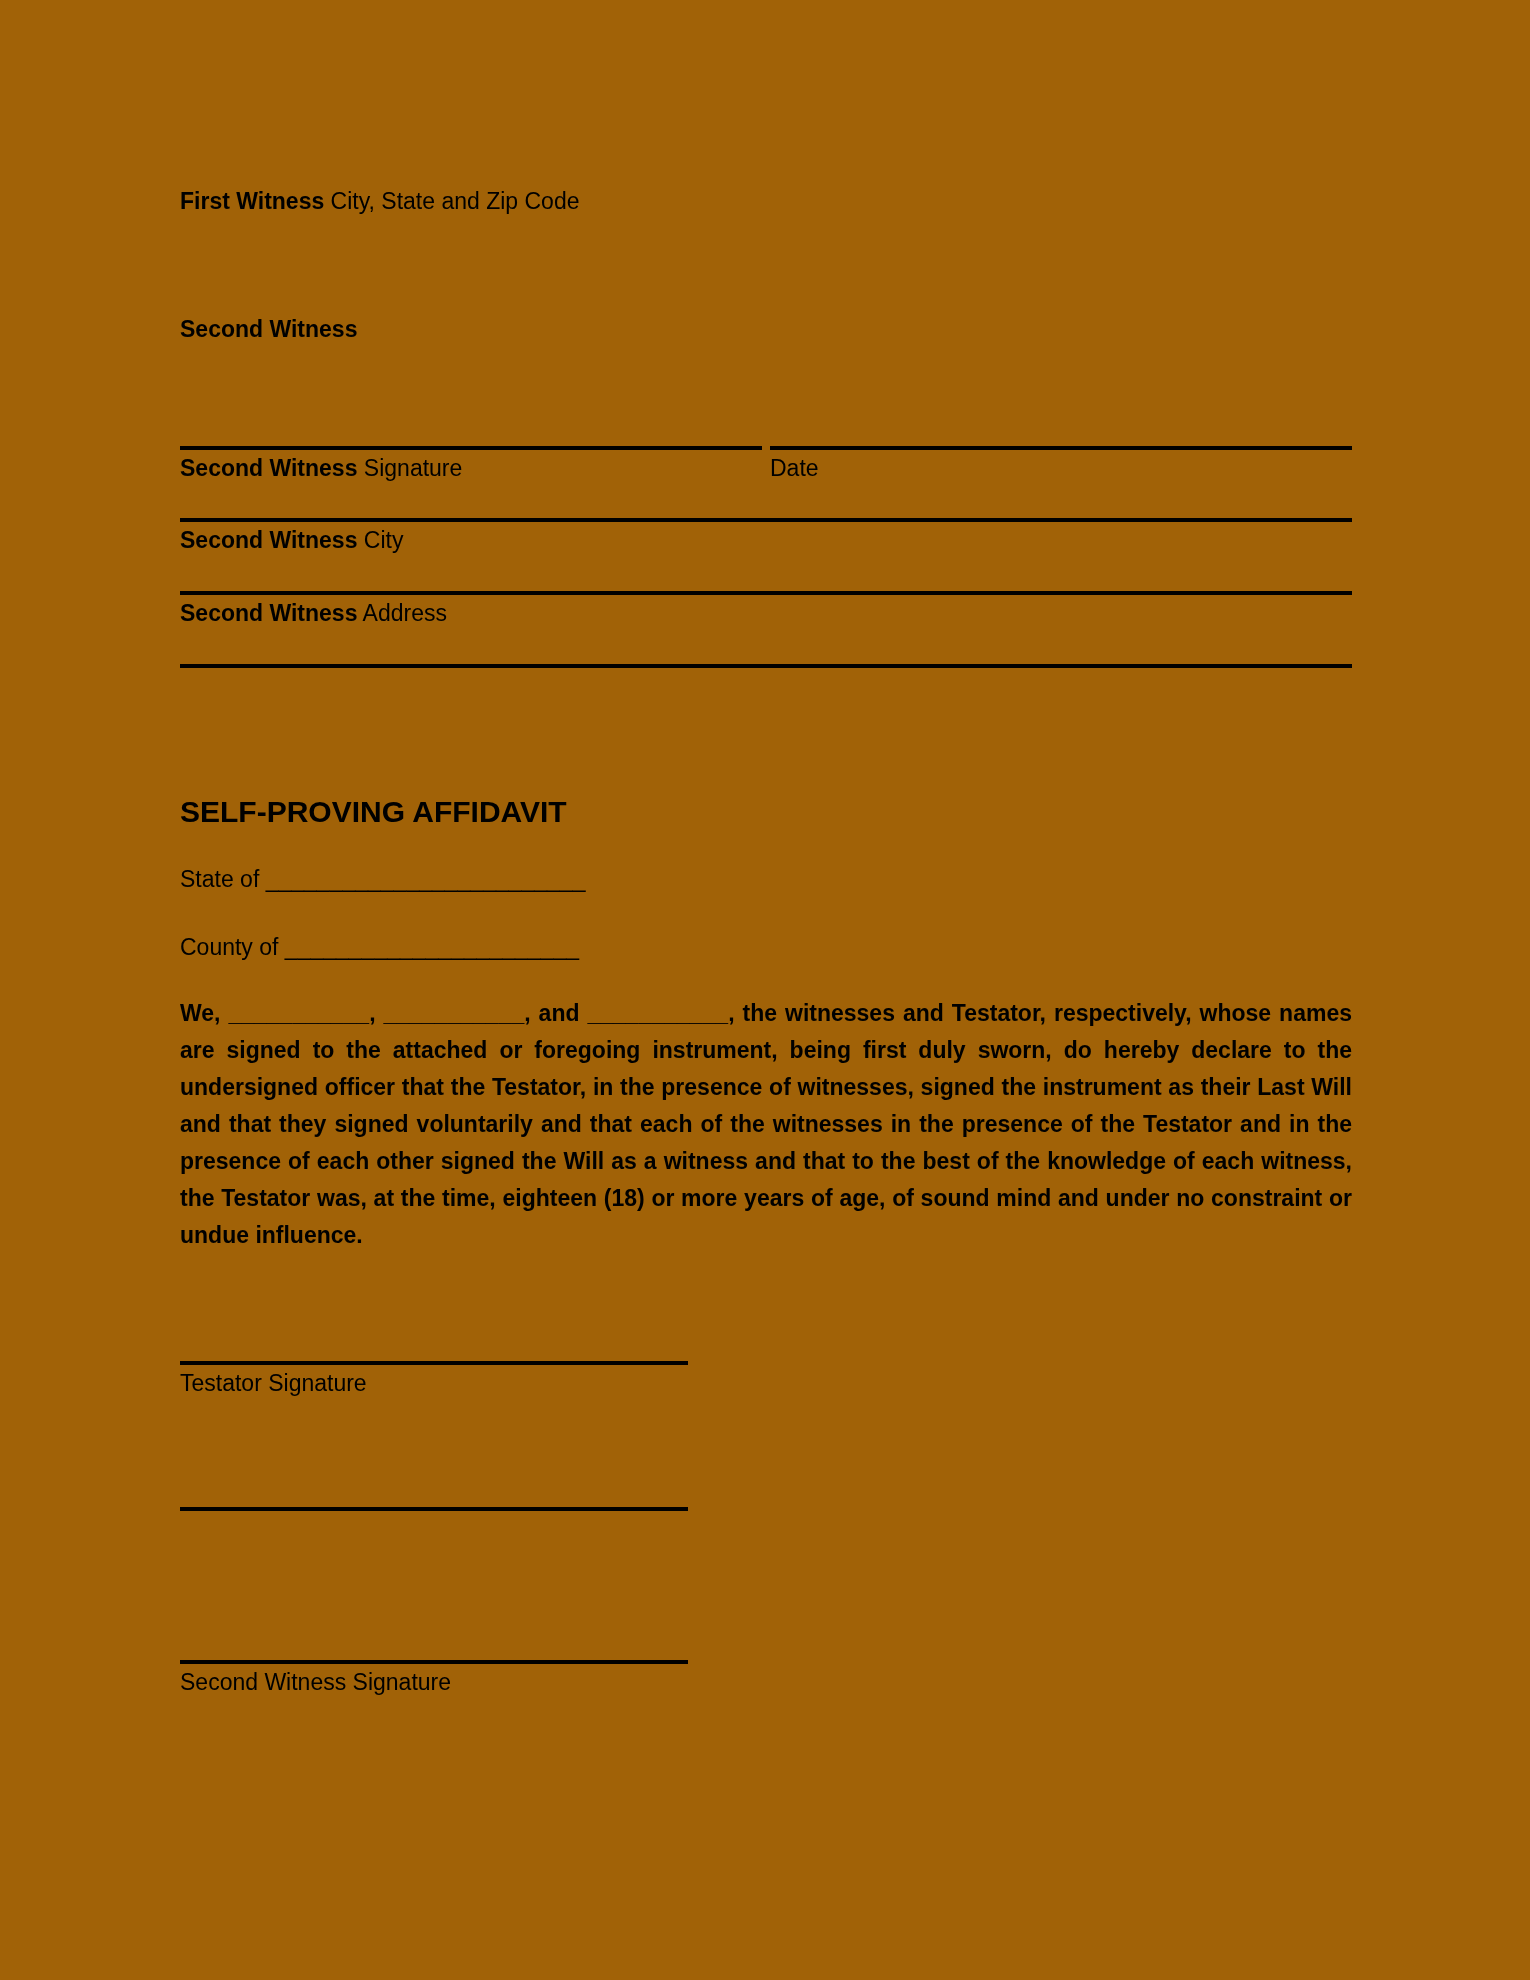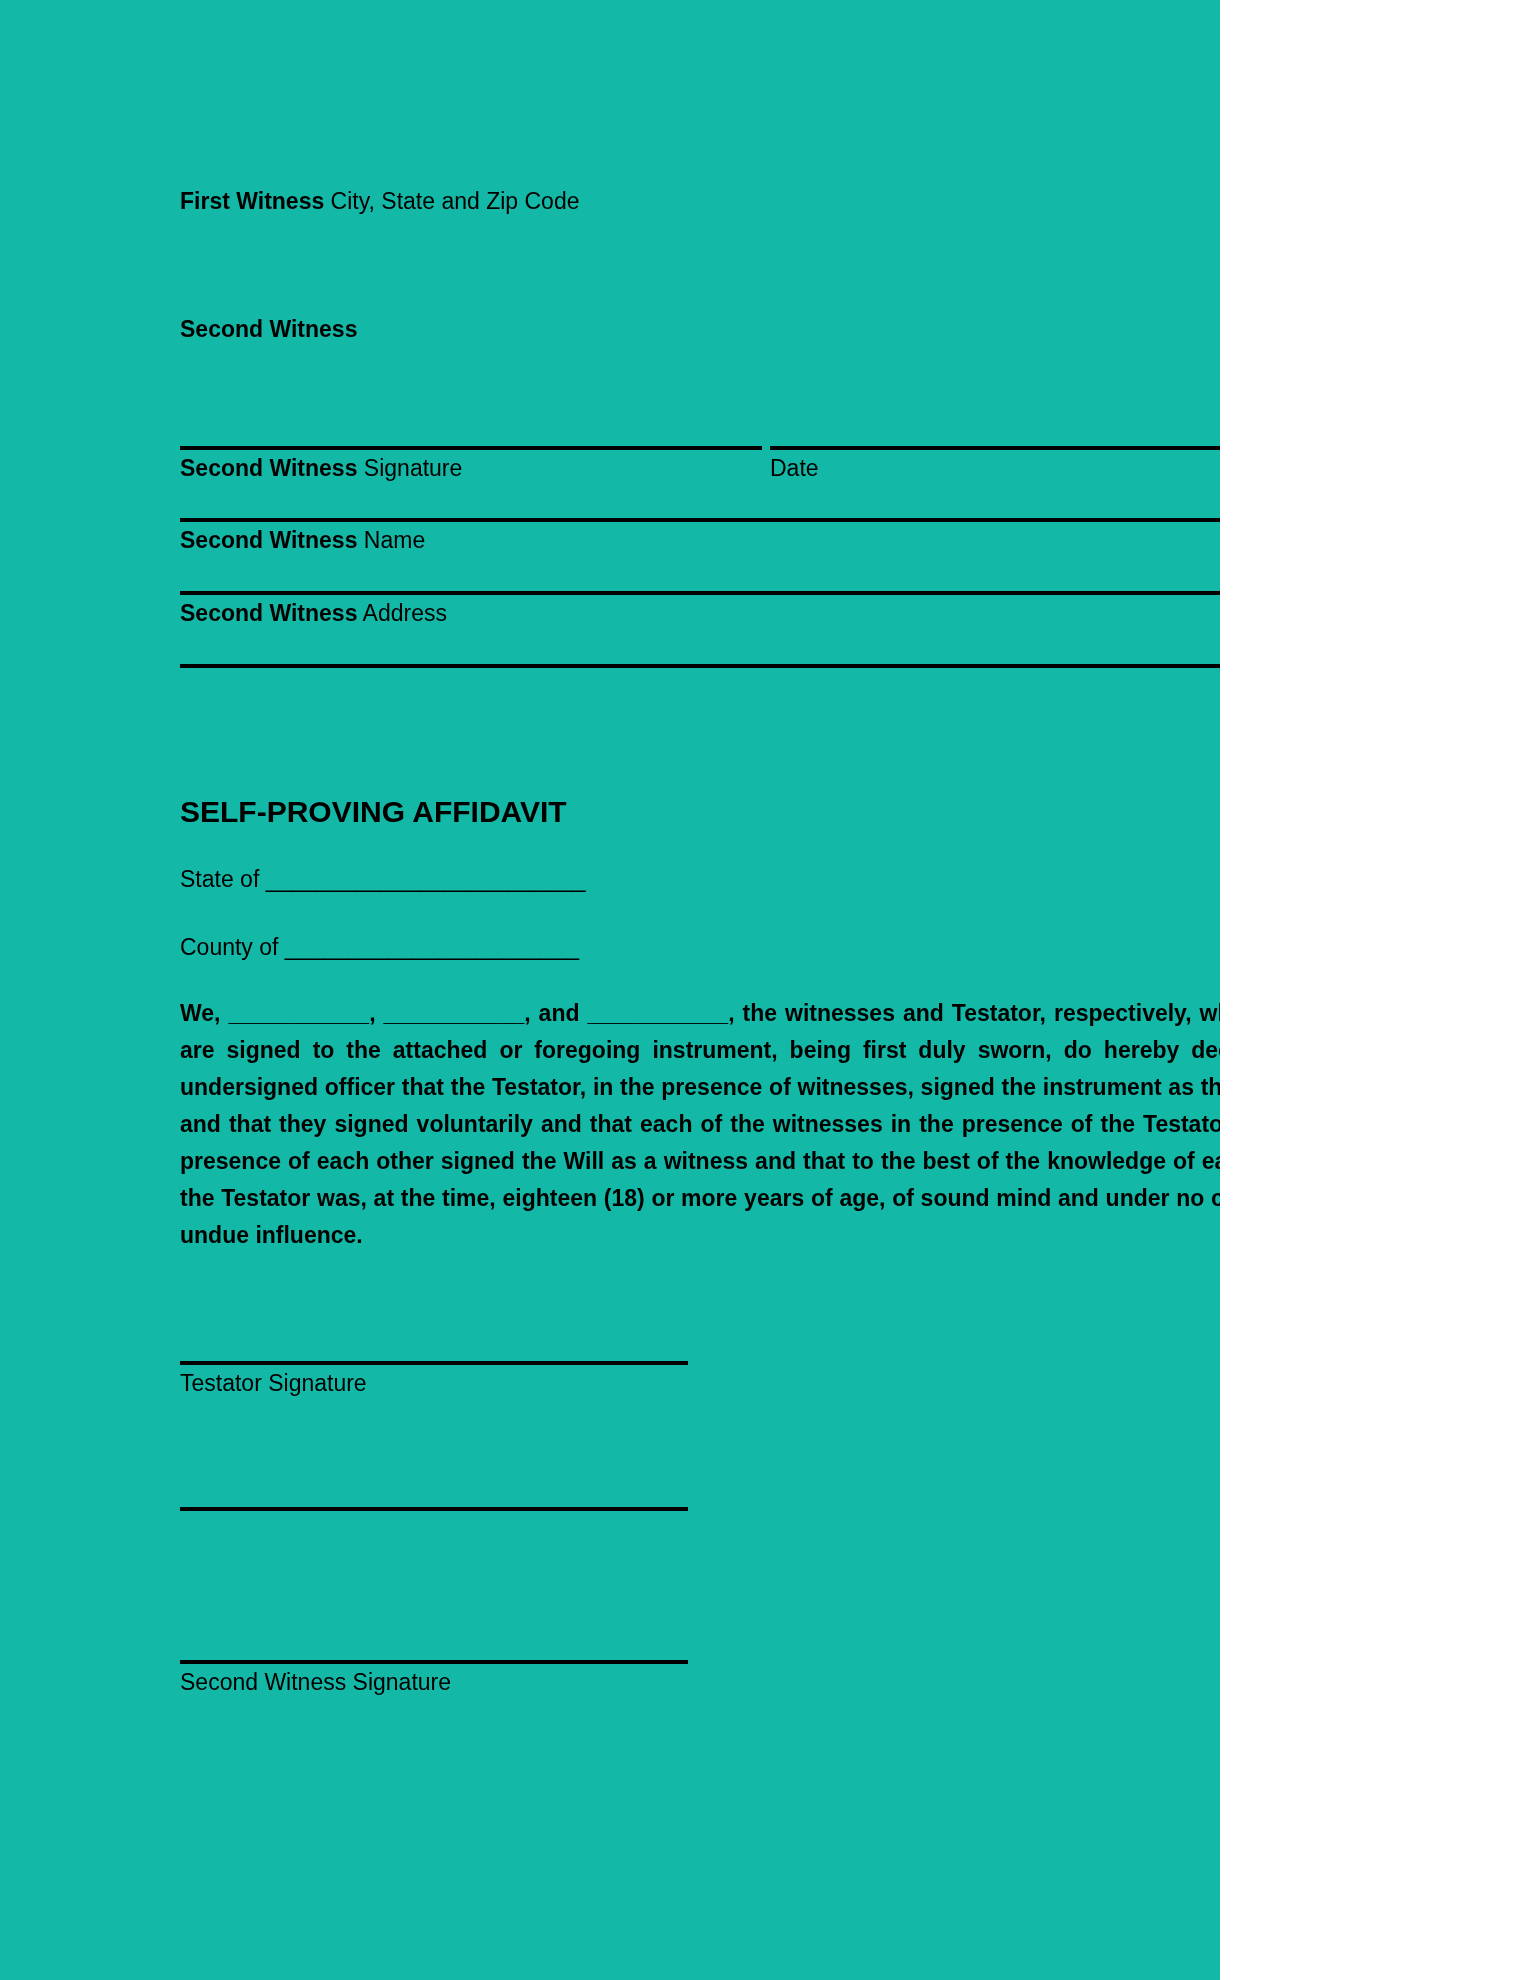--- a/index.html
+++ b/index.html
@@ -1,21 +1,21 @@
 <!DOCTYPE html>
 <html><head>
 <meta charset="utf-8">
 <style>
   * { margin: 0; padding: 0; box-sizing: border-box; }
   html, body { background: #ffffff; }
   .page {
     position: relative;
-    width: 1220px;
+    width: 1530px;
     height: 1980px;
-    background: #14b8a6;
+    background: #a16207;
     color: #000000;
     font-family: "Liberation Sans", "DejaVu Sans", sans-serif;
     font-size: 23px;
     overflow: hidden;
   }
   .content {
     position: absolute;
     left: 180px;
     top: 0;
     width: 1172px;
@@ -68,21 +68,21 @@
         <span class="field-label">
           <span class="b">Second Witness</span><span> Signature</span>
         </span>
         <span class="date-label">Date</span>
       </div>
     </div>
 
     <div class="abs" style="top:518px; width:100%;">
       <div class="rule rule-full"></div>
       <div class="label-row field-label">
-        <span class="b">Second Witness</span><span> Name</span>
+        <span class="b">Second Witness</span><span> City</span>
       </div>
     </div>
 
     <div class="abs" style="top:591px; width:100%;">
       <div class="rule rule-full"></div>
       <div class="label-row field-label">
         <span class="b">Second Witness</span><span> Address</span>
       </div>
     </div>
 

